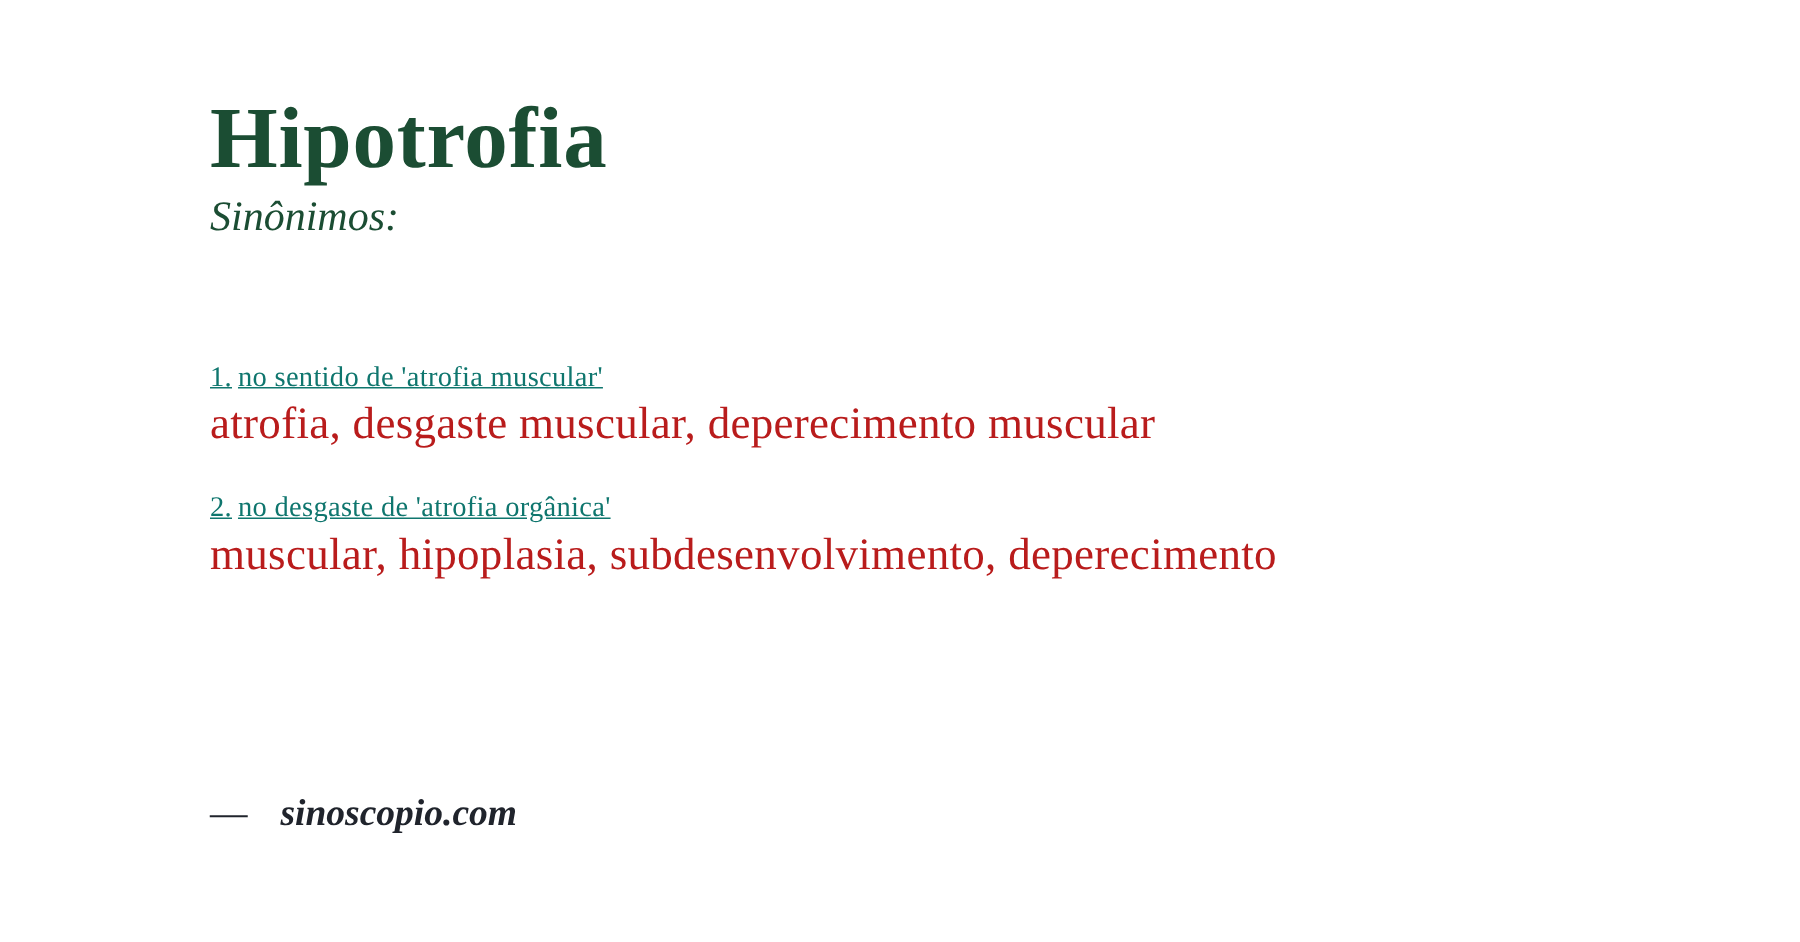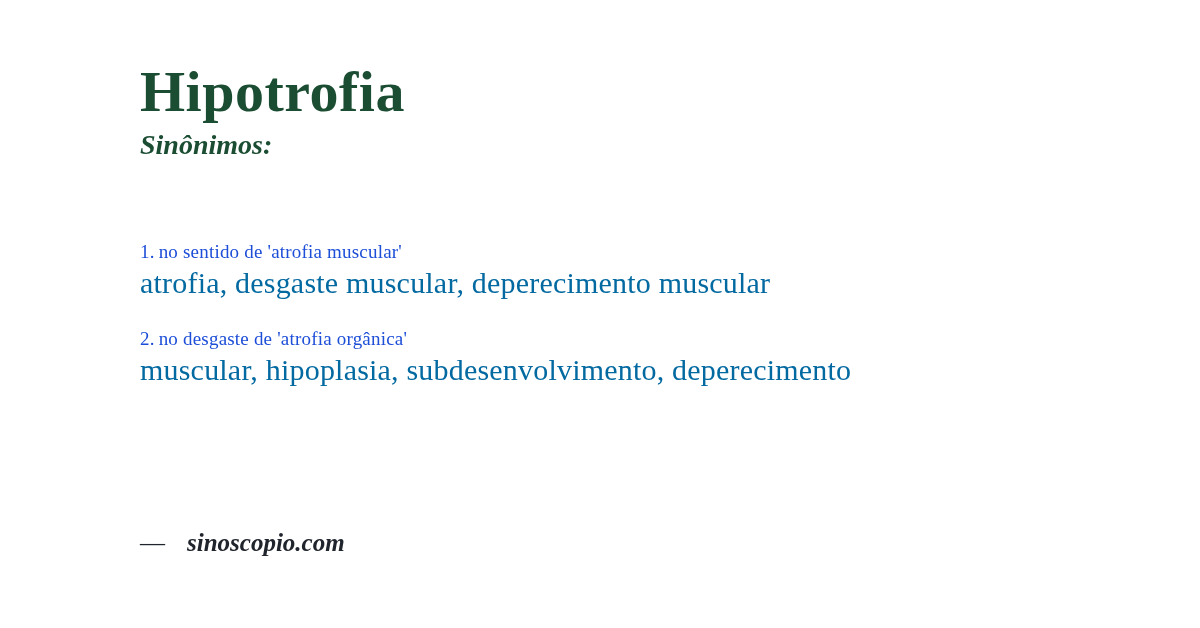--- a/index.html
+++ b/index.html
@@ -23,47 +23,48 @@
     font-size: 58px;
     line-height: 1.05;
     font-weight: 700;
     color: #1b4d33;
     letter-spacing: 0.5px;
   }
 
   .subtitle {
     margin-top: 6px;
     font-size: 28px;
-    font-weight: 700;
+    font-weight: 400;
     font-style: italic;
     color: #1b4d33;
   }
 
   .senses {
     margin-top: 80px;
   }
 
   .sense + .sense {
     margin-top: 28px;
   }
 
   .sense-context {
     font-size: 19px;
-    color: #1d4ed8;
+    color: #0f766e;
     letter-spacing: 0.2px;
+    text-decoration: underline;
   }
 
   .sense-number {
     margin-right: 4px;
   }
 
   .sense-synonyms {
     margin-top: 3px;
     font-size: 30px;
-    color: #0369a1;
+    color: #b91c1c;
     letter-spacing: 0.2px;
   }
 
   .footer {
     margin-top: 142px;
     font-size: 25px;
     color: #20242c;
   }
 
   .footer-dash {

